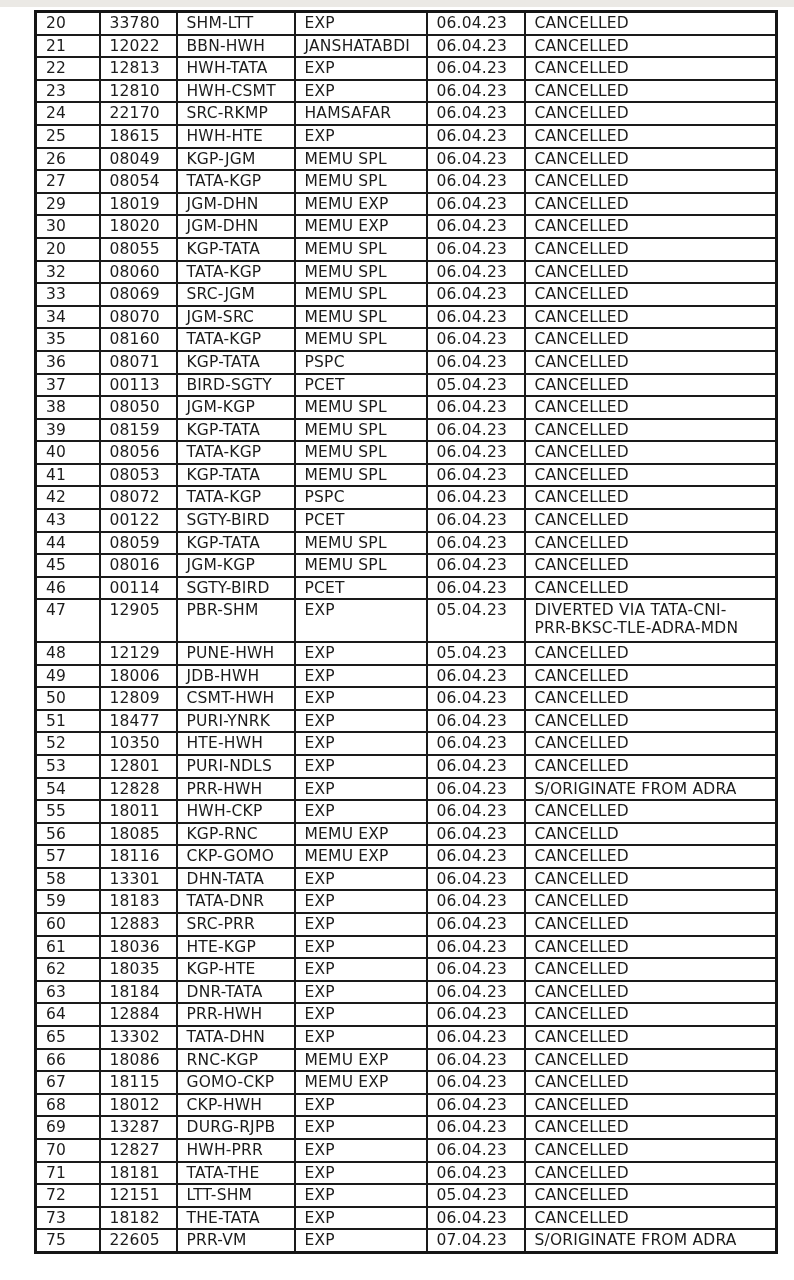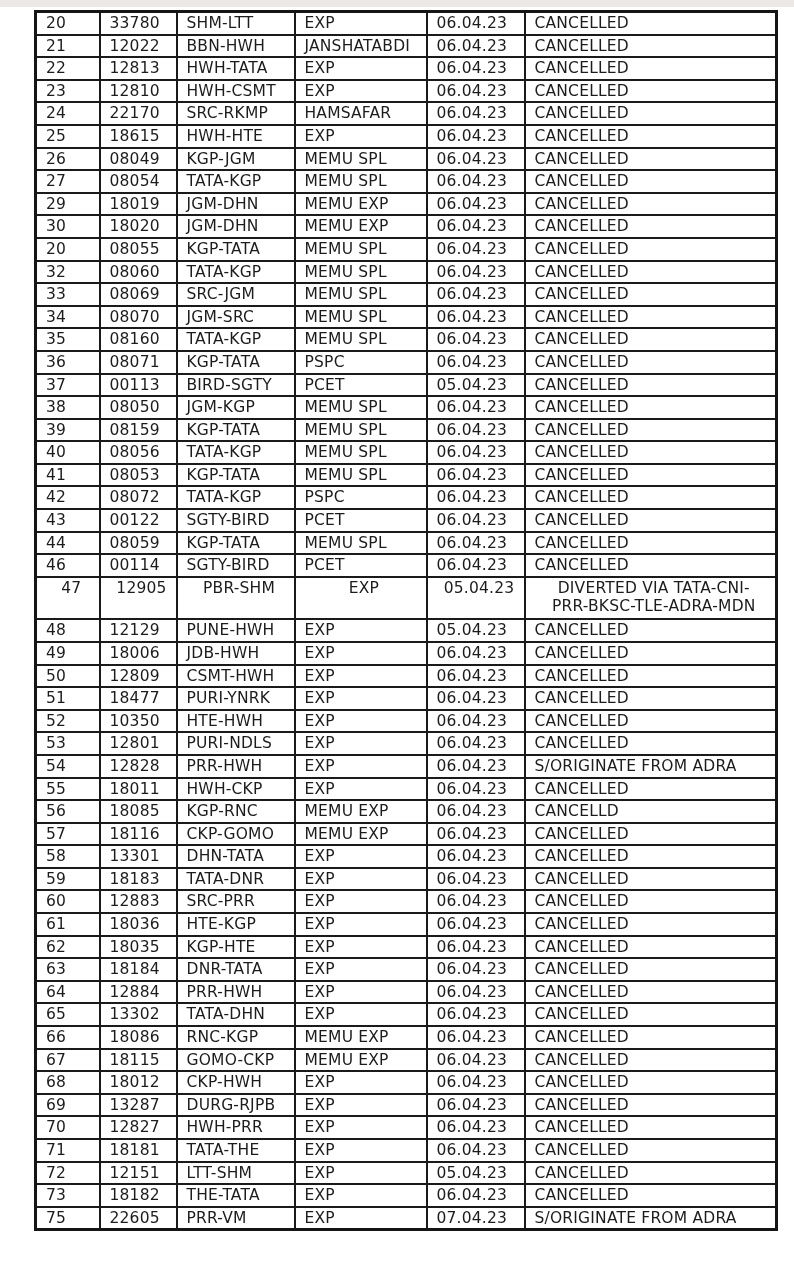--- a/index.html
+++ b/index.html
@@ -38,21 +38,20 @@
     letter-spacing: 0.2px;
     color: #1c1c1c;
     padding: 1px 2px 0 9px;
     height: 19.6px;
     vertical-align: top;
     overflow: hidden;
     white-space: pre-line;
   }
   table.train-table tr.tall td {
     height: 39.5px;
-    text-align: center;
   }
   col.c-sl     { width: 64px; }
   col.c-no     { width: 77px; }
   col.c-route  { width: 118px; }
   col.c-type   { width: 132px; }
   col.c-date   { width: 98px; }
   col.c-status { width: 252px; }
 </style>
 </head>
 <body>
@@ -255,20 +254,28 @@
       </tr>
       <tr>
         <td>44</td>
         <td>08059</td>
         <td>KGP-TATA</td>
         <td>MEMU SPL</td>
         <td>06.04.23</td>
         <td>CANCELLED</td>
       </tr>
       <tr>
+        <td>45</td>
+        <td>08016</td>
+        <td>JGM-KGP</td>
+        <td>MEMU SPL</td>
+        <td>06.04.23</td>
+        <td>CANCELLED</td>
+      </tr>
+      <tr>
         <td>46</td>
         <td>00114</td>
         <td>SGTY-BIRD</td>
         <td>PCET</td>
         <td>06.04.23</td>
         <td>CANCELLED</td>
       </tr>
       <tr class="tall">
         <td>47</td>
         <td>12905</td>

